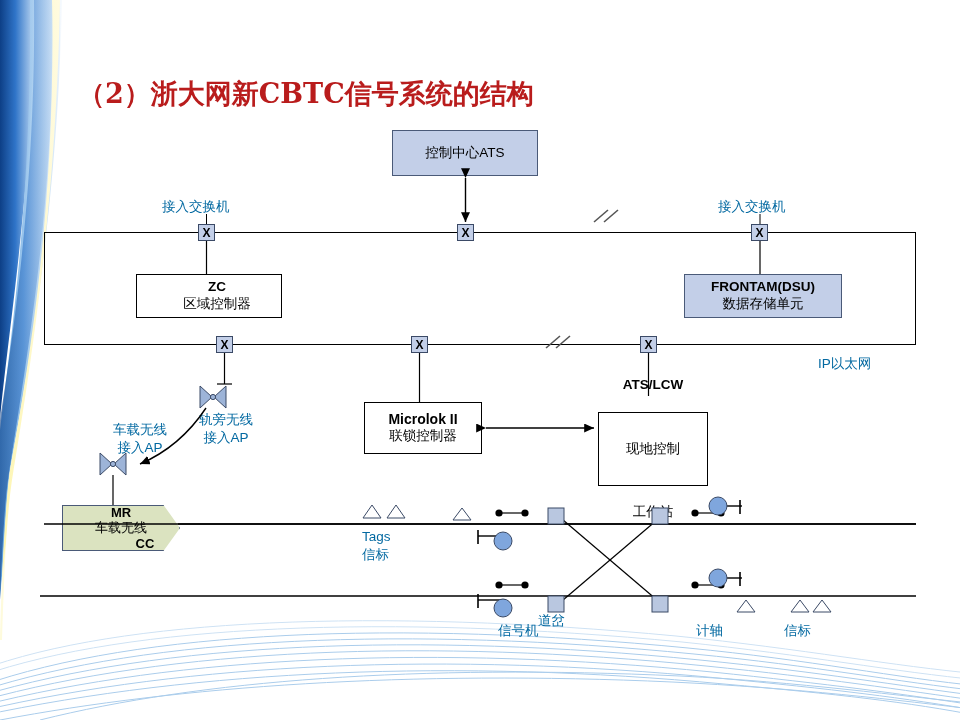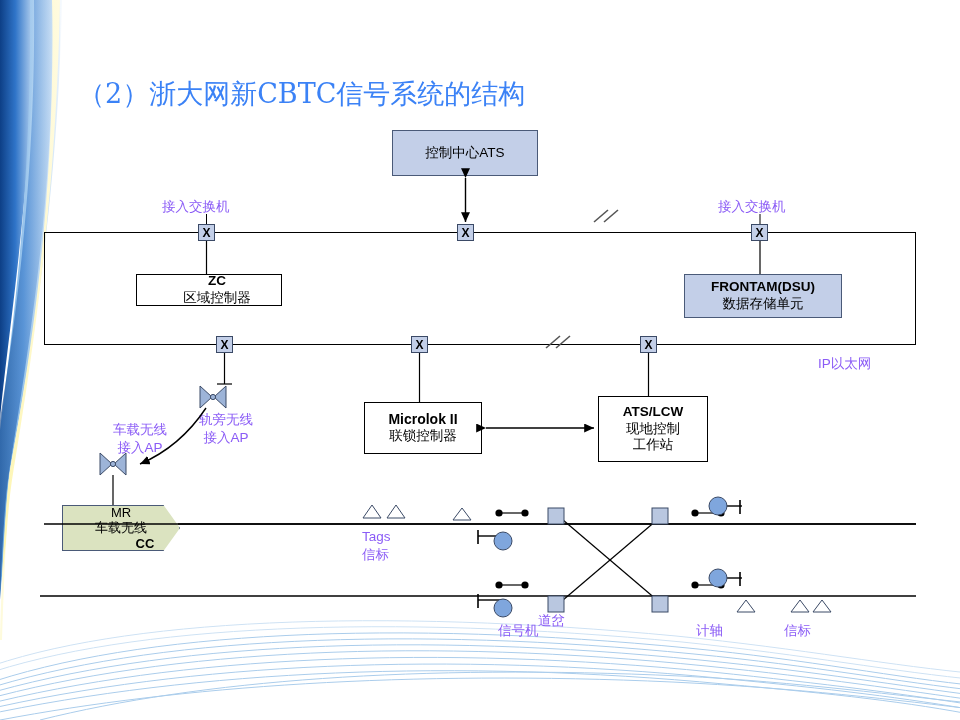--- a/index.html
+++ b/index.html
@@ -13,21 +13,21 @@
   
   #bg-ribbon { position:absolute; inset:0; z-index:0; }
   #bg-bottom { position:absolute; left:0; bottom:0; width:960px; height:120px; z-index:0; }
 
   #slide { position:absolute; inset:0; z-index:2; }
 
   
   .slide-title {
     position:absolute; left:78px; top:76px;
     font-family:"DejaVu Serif", serif;
-    font-weight:normal; font-size:27px; color:#3b82f6;
+    font-weight:bold; font-size:27px; color:#b91c1c;
     white-space:nowrap; letter-spacing:0px;
   }
 
   
   .box {
     position:absolute;
     background:#c3cfe8;
     border:1px solid #4a5a78;
     color:#000;
     font-size:13.5px;
@@ -44,41 +44,41 @@
   .switch {
     position:absolute; width:17px; height:17px;
     background:#c3cfe8; border:1px solid #3b4a66;
     color:#000; font-size:12px; font-weight:bold;
     display:flex; align-items:center; justify-content:center;
     line-height:1;
   }
 
   
   .lbl {
-    position:absolute; font-size:13.5px; color:#8b5cf6;
+    position:absolute; font-size:13.5px; color:#0369a1;
     white-space:nowrap; text-align:center; line-height:1.3;
   }
 
   
   .hline { position:absolute; background:#000; height:1px; }
   .vline { position:absolute; background:#000; width:1px; }
 
   
   #overlay { position:absolute; inset:0; z-index:3; pointer-events:none; }
 
   
   .train {
     position:absolute; left:62px; top:505px; width:118px; height:46px;
     background:#dbe3c0;
     border:1px solid #4a5a78;
     clip-path: polygon(0 0, 86% 0, 100% 50%, 86% 100%, 0 100%);
     font-size:13px; color:#000; line-height:1.2;
     display:flex; flex-direction:column; align-items:center; justify-content:center;
   }
-  .train .t1 { font-weight:normal; }
+  .train .t1 { font-weight:bold; }
   .train .t3 { font-weight:bold;margin-left:48px; }
 </style>
 </head>
 <body>
 
 <svg id="bg-ribbon" width="960" height="720" viewBox="0 0 960 720">
   <defs>
     <linearGradient id="gBlue" x1="0" y1="0" x2="1" y2="0">
       <stop offset="0%" stop-color="#0d3f86"></stop>
       <stop offset="45%" stop-color="#2f74c8"></stop>
@@ -150,36 +150,36 @@
   <div class="switch" style="left:216px; top:336px;">
     <span>X</span>
   </div>
   <div class="switch" style="left:411px; top:336px;">
     <span>X</span>
   </div>
   <div class="switch" style="left:640px; top:336px;">
     <span>X</span>
   </div>
 
-  <div class="box white" style="left:136px; top:274px; width:146px; height:32px;padding-left:16px;">
+  <div class="box white" style="left:136px; top:274px; width:146px; height:44px;padding-left:16px;">
     <span class="l1">ZC</span>
     <span>区域控制器</span>
   </div>
 
   <div class="box white" style="left:364px; top:402px; width:118px; height:52px;">
     <span class="l1" style="font-size:14px;">Microlok II</span>
     <span>联锁控制器</span>
   </div>
 
   <div class="box" style="left:684px; top:274px; width:158px; height:44px;">
     <span class="l1">FRONTAM(DSU)</span>
     <span>数据存储单元</span>
   </div>
 
-  <div class="box white" style="left:598px; top:396px; width:110px; height:66px;">
+  <div class="box white" style="left:598px; top:412px; width:110px; height:74px;gap:47px;">
     <span class="l1">ATS/LCW</span>
     <span>现地控制</span>
     <span>工作站</span>
   </div>
 
   <div class="lbl" style="left:100px; top:421px; width:80px;">
     <div>车载无线</div>
     <div>接入AP</div>
   </div>
   <div class="lbl" style="left:184px; top:411px; width:84px;">

